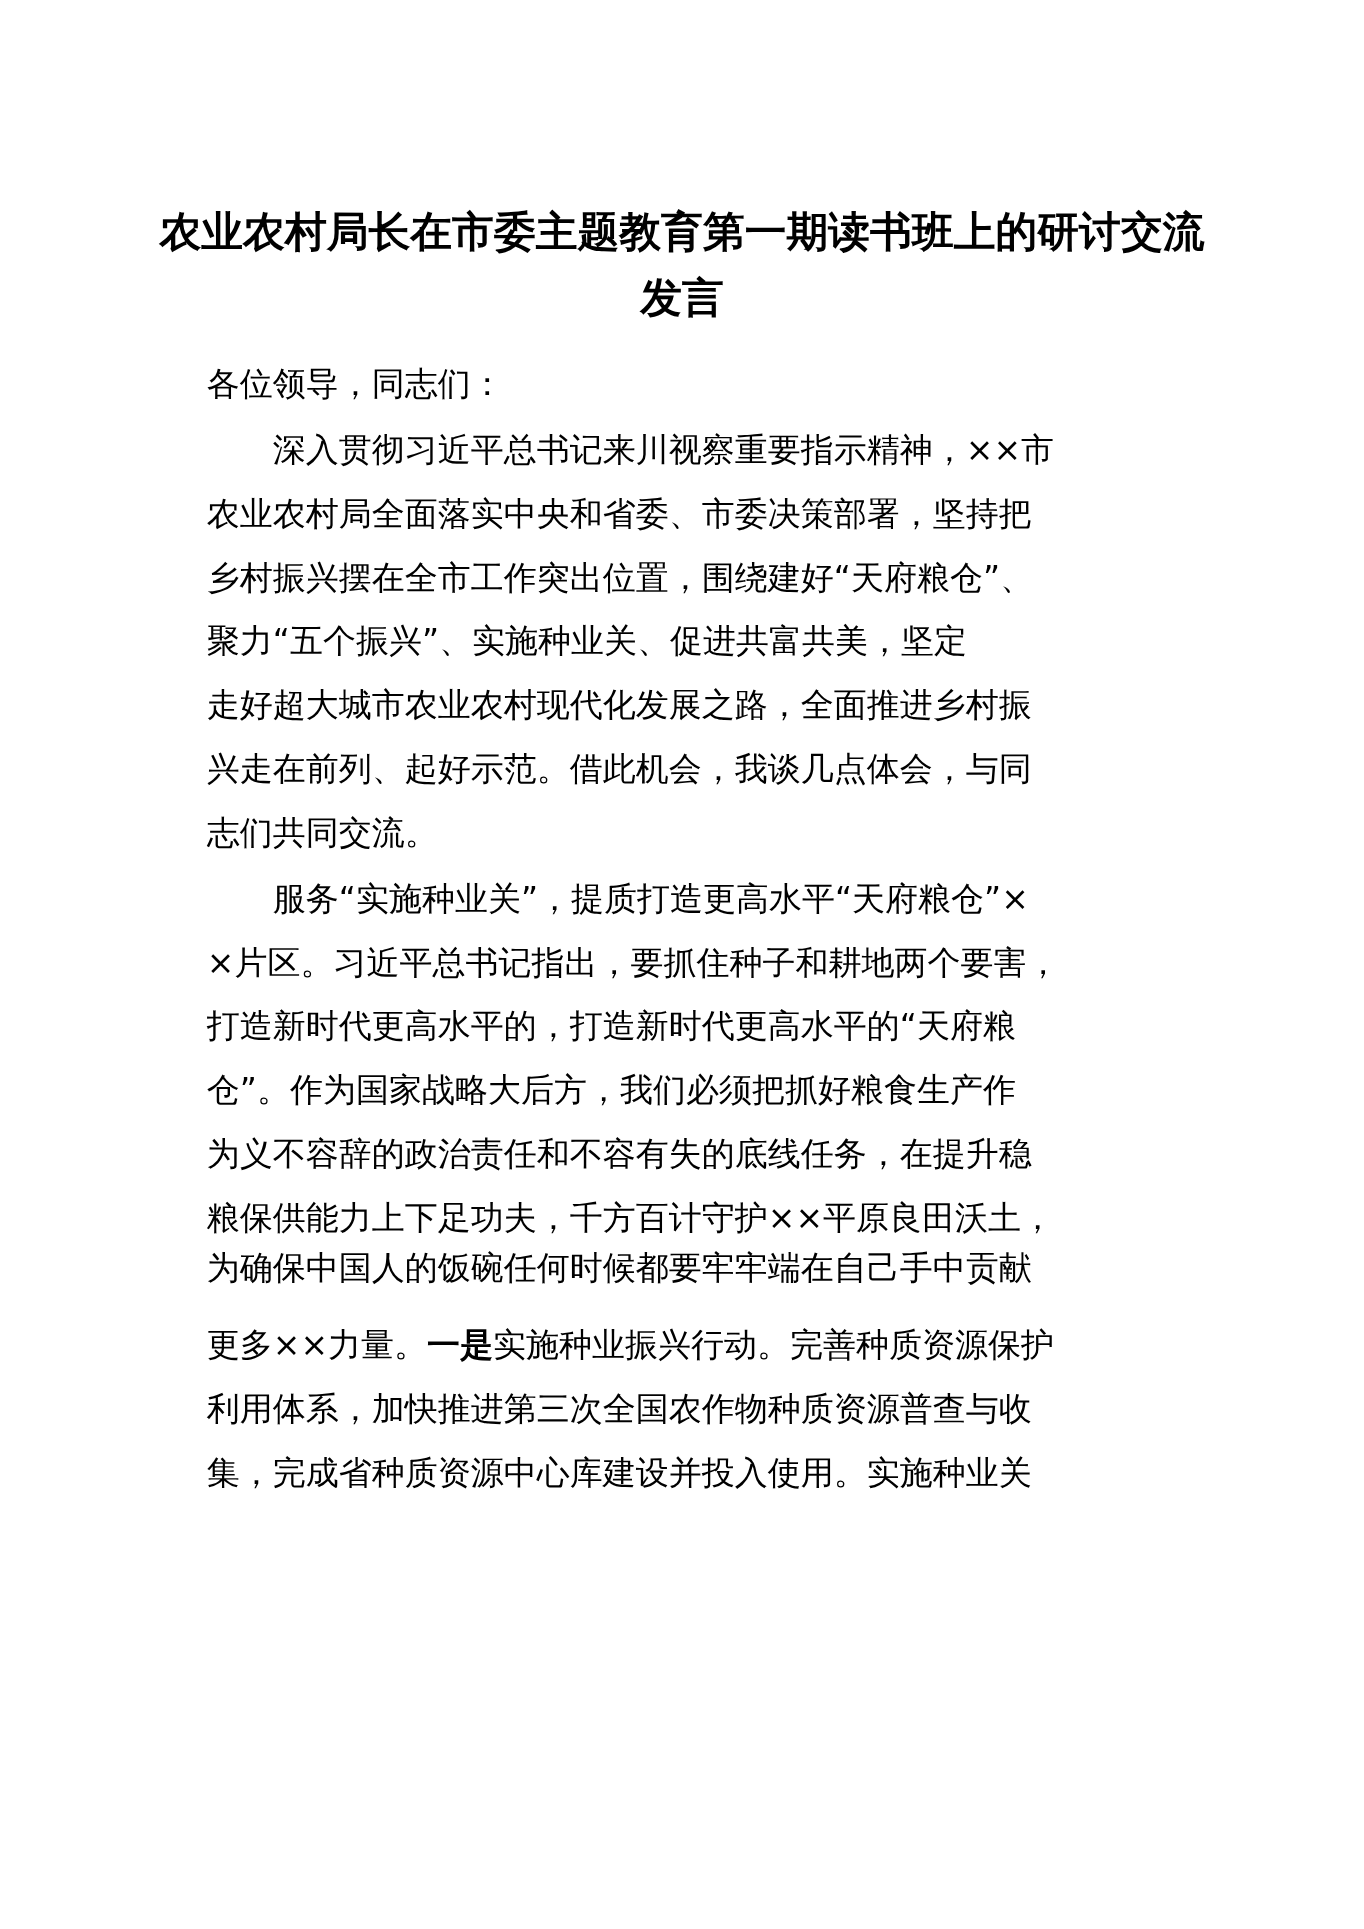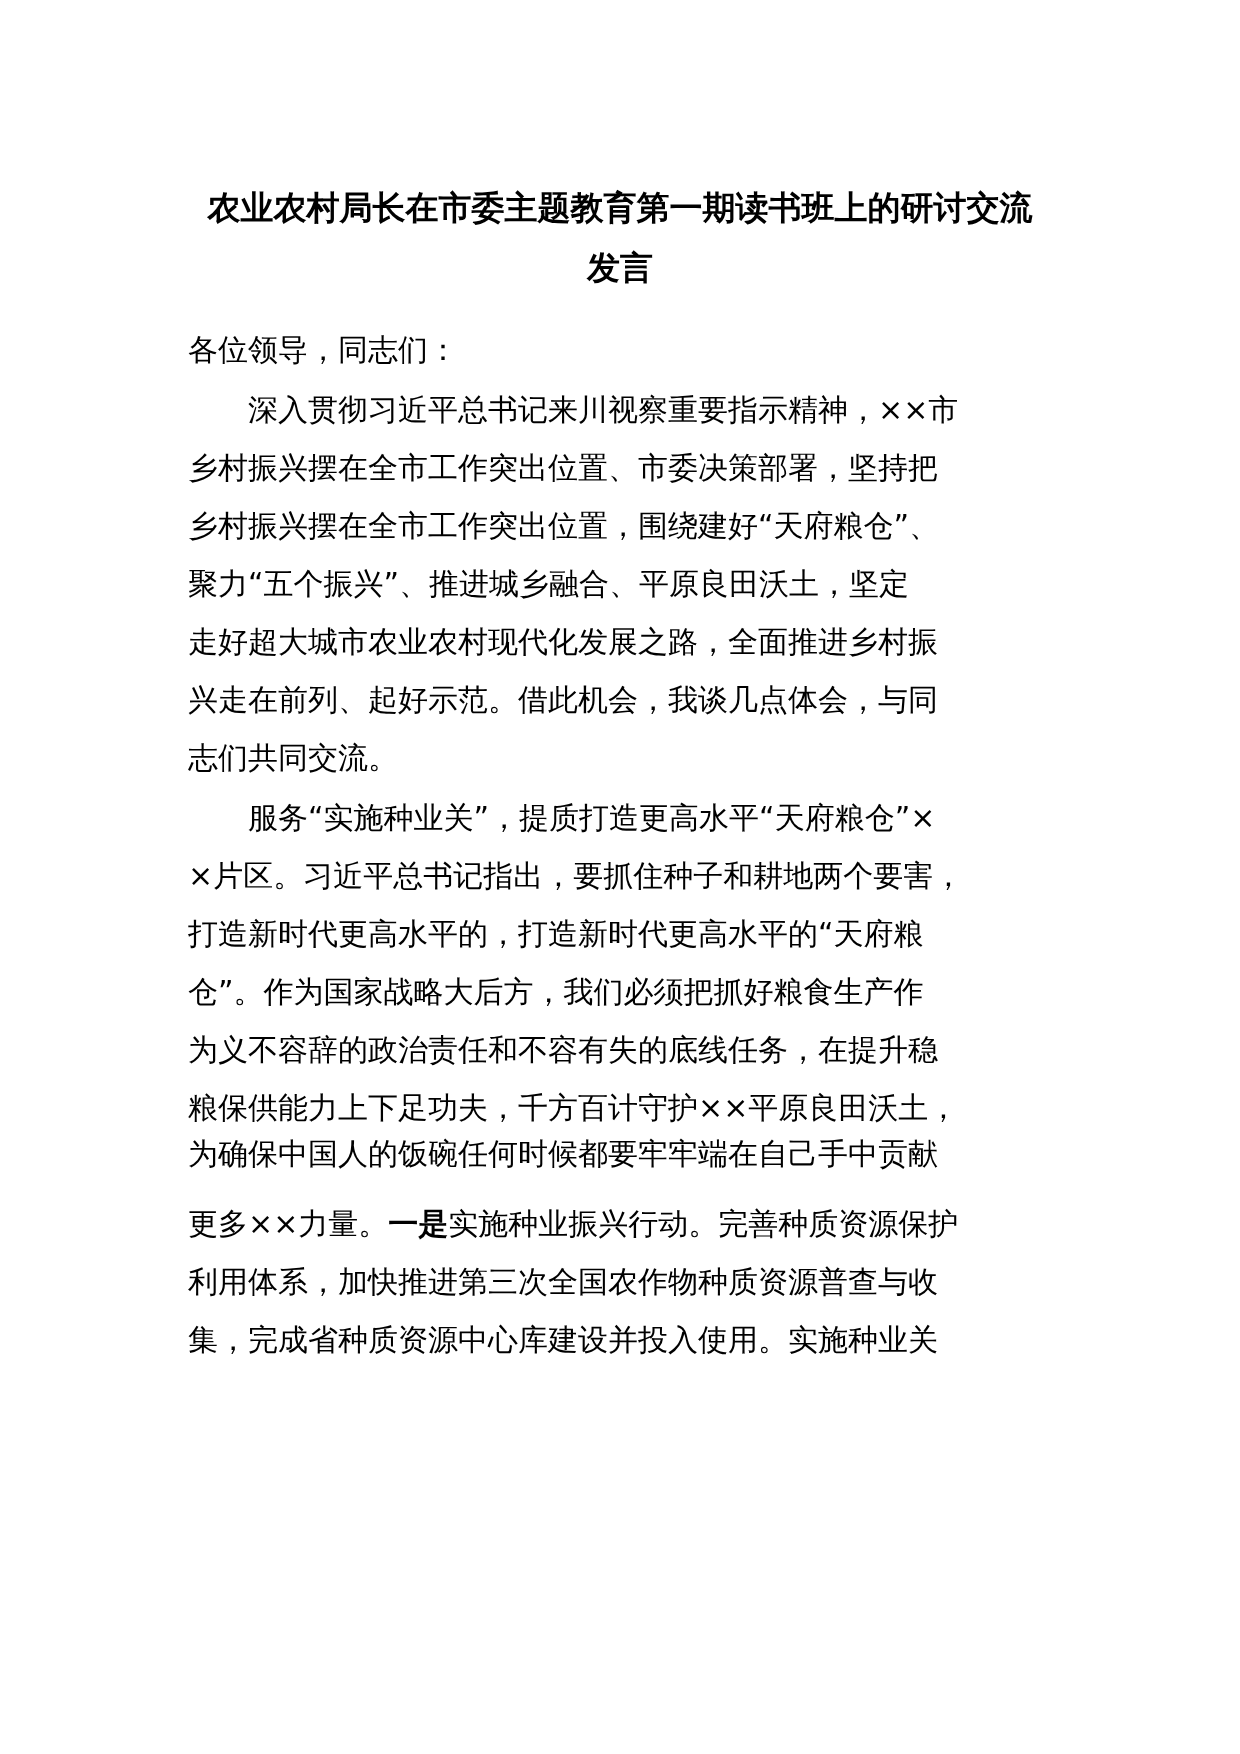--- a/index.html
+++ b/index.html
@@ -1,36 +1,36 @@
 <!DOCTYPE html>
 <html><head>
 <meta charset="utf-8">
 <style>
   html, body { margin:0; padding:0; background:#ffffff; }
   body { width:1240px; height:1754px; position:relative; overflow:hidden;
          font-family:"DejaVu Sans","Liberation Sans",sans-serif; color:#000; }
   .title { position:absolute; left:0; width:1240px; text-align:center;
-           font-weight:bold; font-size:33px; letter-spacing:0px; }
+           font-weight:bold; font-size:38px; letter-spacing:0px; }
   .t1 { top:186px; }
   .t2 { top:246px; }
   .line { position:absolute; left:188px; font-size:30px; white-space:nowrap; line-height:40px; }
   .b { font-weight:bold;margin-top:23px; }
 </style>
 </head>
 <body>
 
 <div>
   <div class="title t1">农业农村局长在市委主题教育第一期读书班上的研讨交流</div>
   <div class="title t2">发言</div>
 
   <div class="line" style="top:330px">各位领导，同志们：</div>
   <div class="line" style="top:390px">　　深入贯彻习近平总书记来川视察重要指示精神，××市</div>
-  <div class="line" style="top:448px">乡村振兴摆在全市工作突出位置、市委决策部署，坚持把</div>
+  <div class="line" style="top:448px">农业农村局全面落实中央和省委、市委决策部署，坚持把</div>
   <div class="line" style="top:506px">乡村振兴摆在全市工作突出位置，围绕建好“天府粮仓”、</div>
-  <div class="line" style="top:564px">聚力“五个振兴”、推进城乡融合、平原良田沃土，坚定</div>
+  <div class="line" style="top:564px">聚力“五个振兴”、实施种业关、促进共富共美，坚定</div>
   <div class="line" style="top:622px">走好超大城市农业农村现代化发展之路，全面推进乡村振</div>
   <div class="line" style="top:680px">兴走在前列、起好示范。借此机会，我谈几点体会，与同</div>
   <div class="line" style="top:738px">志们共同交流。</div>
   <div class="line" style="top:798px">　　服务“实施种业关”，提质打造更高水平“天府粮仓”×</div>
   <div class="line" style="top:856px">×片区。习近平总书记指出，要抓住种子和耕地两个要害，</div>
   <div class="line" style="top:914px">打造新时代更高水平的，打造新时代更高水平的“天府粮</div>
   <div class="line" style="top:972px">仓”。作为国家战略大后方，我们必须把抓好粮食生产作</div>
   <div class="line" style="top:1030px">为义不容辞的政治责任和不容有失的底线任务，在提升稳</div>
   <div class="line" style="top:1088px">粮保供能力上下足功夫，千方百计守护××平原良田沃土，</div>
   <div class="line" style="top:1134px">为确保中国人的饭碗任何时候都要牢牢端在自己手中贡献</div>

